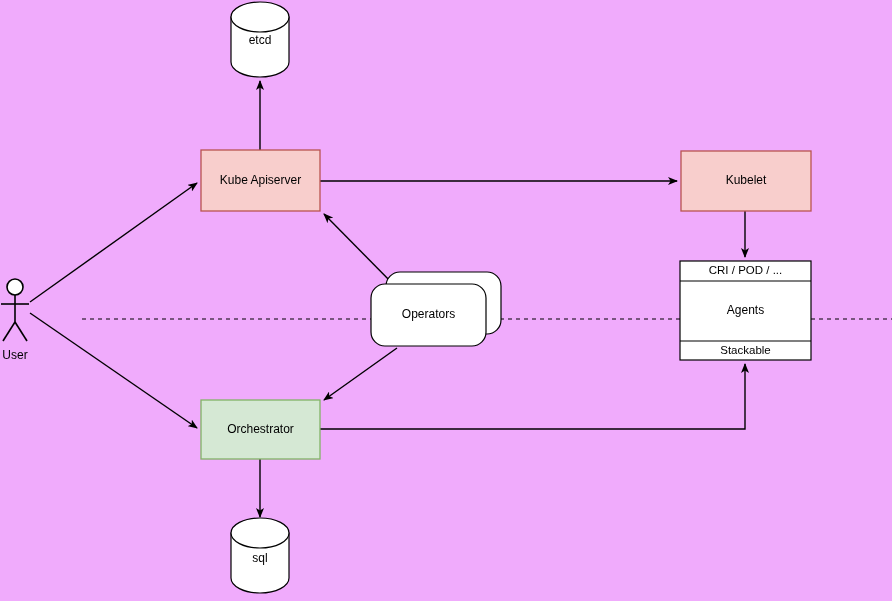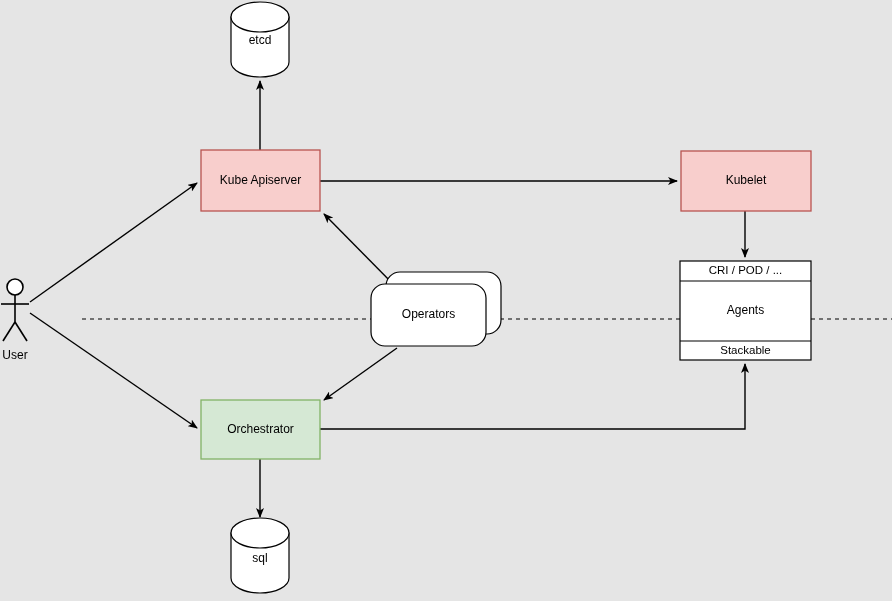--- a/index.html
+++ b/index.html
@@ -9,21 +9,21 @@
     background: #ffffff;
   }
   body {
     font-family: "Liberation Sans", sans-serif;
     color: #000000;
   }
   #canvas {
     position: relative;
     width: 892px;
     height: 601px;
-    background: #e5e5e5;
+    background: #f0abfc;
     overflow: hidden;
   }
   #diagram-svg {
     position: absolute;
     left: 0;
     top: 0;
     width: 892px;
     height: 601px;
   }
   .node-label {

